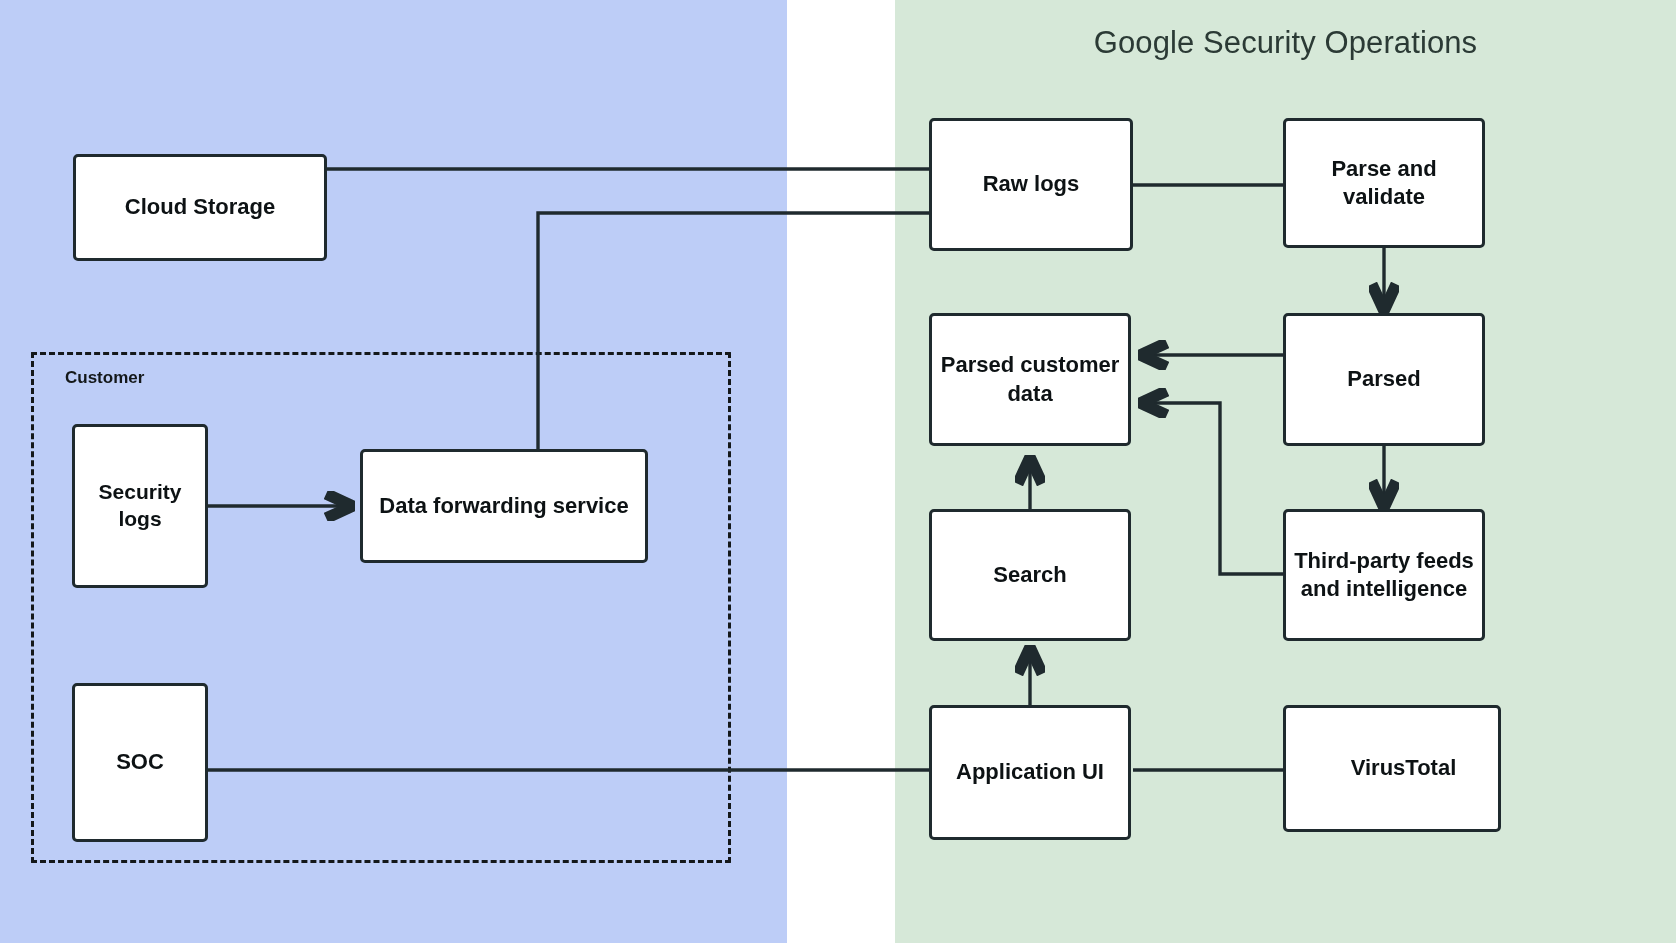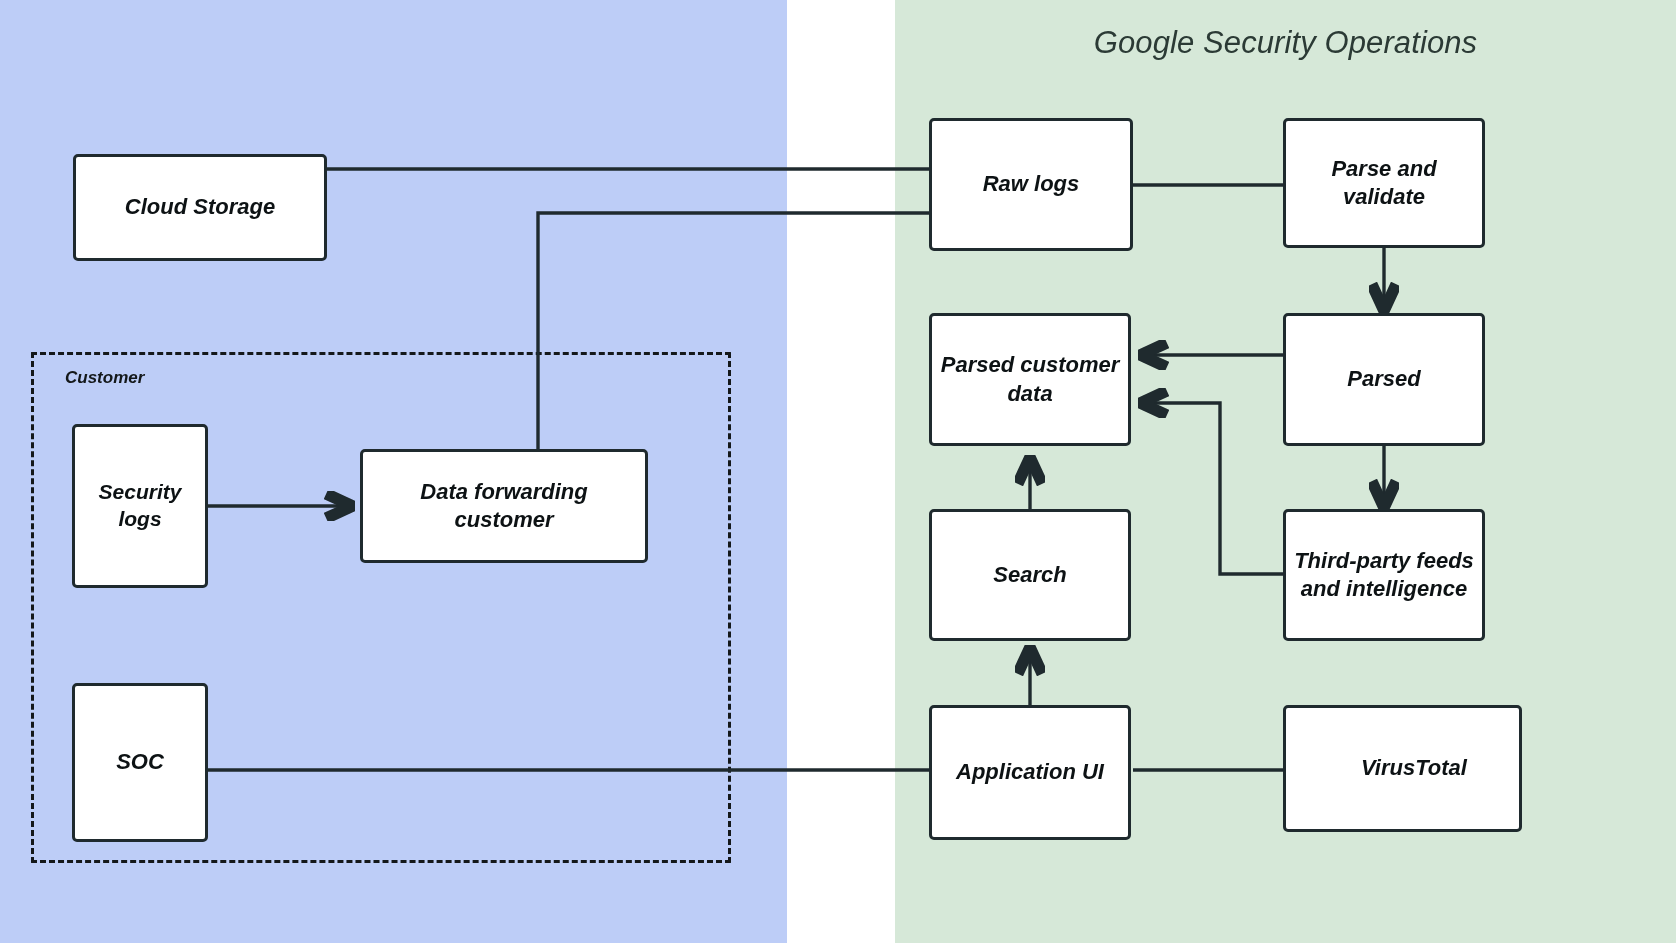--- a/index.html
+++ b/index.html
@@ -9,21 +9,20 @@
   }
   body {
     font-family: "Liberation Sans", sans-serif;
   }
   #canvas {
     position: relative;
     width: 1676px;
     height: 943px;
     overflow: hidden;
     background: #ffffff;
-    font-style: italic;
   }
   .region {
     position: absolute;
     top: 0;
     height: 943px;
   }
   #region-customer-zone {
     left: 0;
     width: 787px;
     background: #bdcdf7;
@@ -140,21 +139,21 @@
 
   <div class="node" id="node-cloud-storage" style="left:73px; top:113px; width:254px; height:107px; font-size:22px;margin-top:41px;">
     <span>Cloud Storage</span>
   </div>
 
   <div class="node" id="node-security-logs" style="left:72px; top:424px; width:136px; height:164px; font-size:21px;">
     <span>Security logs</span>
   </div>
 
   <div class="node" id="node-data-forwarding-service" style="left:360px; top:449px; width:288px; height:114px; font-size:22px;">
-    <span>Data forwarding customer</span>
+    <span>Data forwarding service</span>
   </div>
 
   <div class="node" id="node-soc" style="left:72px; top:673px; width:136px; height:159px; font-size:22px;margin-top:10px;">
     <span>SOC</span>
   </div>
 
   <div class="node" id="node-raw-logs" style="left:929px; top:118px; width:204px; height:133px; font-size:22px;">
     <span>Raw logs</span>
   </div>
 
@@ -175,17 +174,17 @@
   </div>
 
   <div class="node" id="node-search" style="left:929px; top:509px; width:202px; height:132px; font-size:22px;">
     <span>Search</span>
   </div>
 
   <div class="node" id="node-application-ui" style="left:929px; top:705px; width:202px; height:135px; font-size:22px;">
     <span>Application UI</span>
   </div>
 
-  <div class="node" id="node-virustotal" style="left:1283px; top:705px; width:239px; height:127px; font-size:22px;padding-left:23px;">
+  <div class="node" id="node-virustotal" style="left:1283px; top:705px; width:218px; height:127px; font-size:22px;padding-left:23px;">
     <span>VirusTotal</span>
   </div>
 
 </div>
 
 </body></html>

